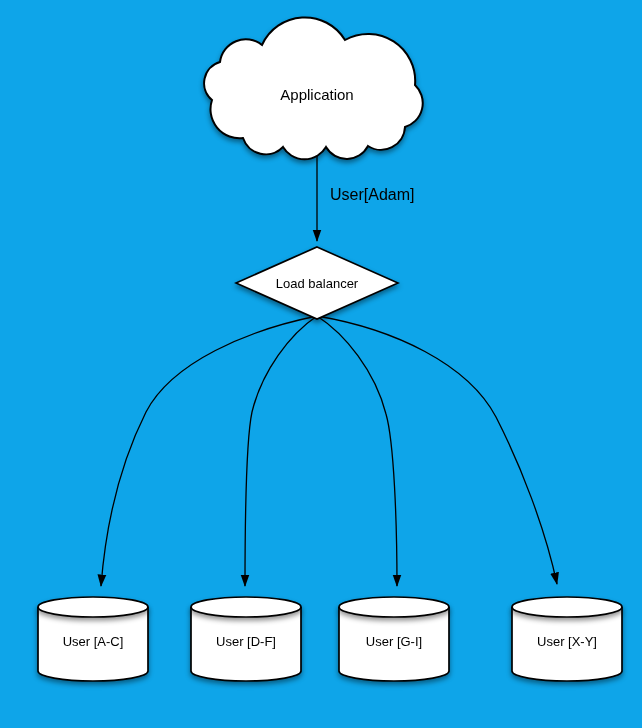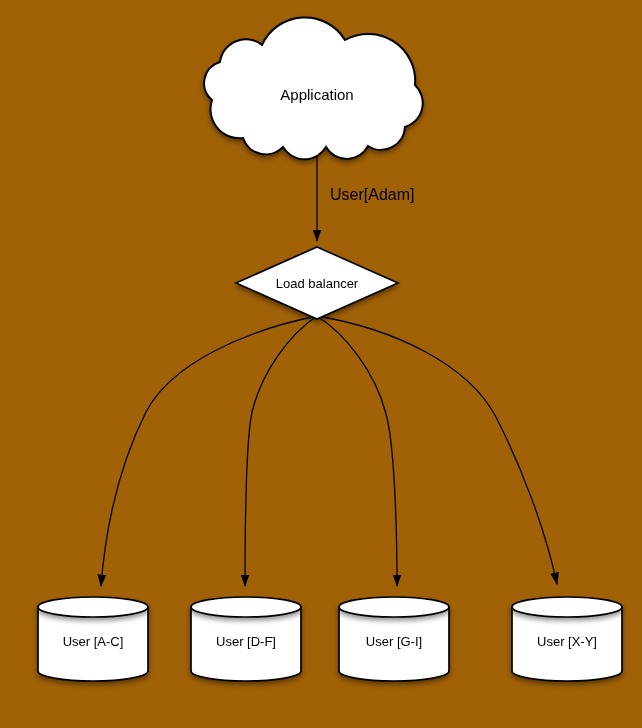--- a/index.html
+++ b/index.html
@@ -5,21 +5,21 @@
   html, body {
     margin: 0;
     padding: 0;
     background: #ffffff;
     font-family: "Liberation Sans", sans-serif;
   }
   .canvas-wrap {
     position: relative;
     width: 642px;
     height: 728px;
-    background: #a16207;
+    background: #0ea5e9;
     overflow: hidden;
   }
   svg { display: block; }
   .node-shape {
     fill: #ffffff;
     stroke: #000000;
     filter: drop-shadow(0px 3px 2.5px rgba(0,0,0,0.42));
   }
   .cloud-shape   { stroke-width: 2; }
   .diamond-shape { stroke-width: 1.6; }

